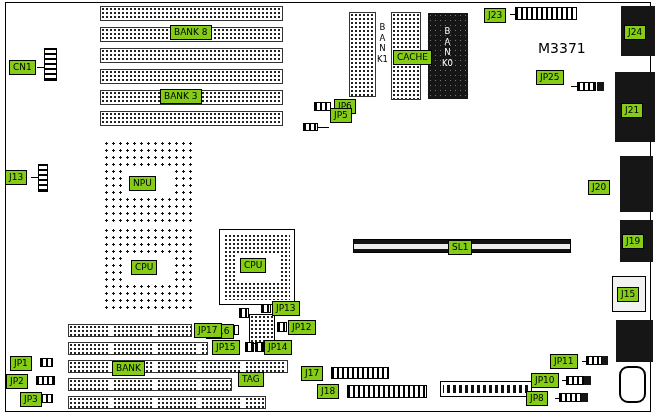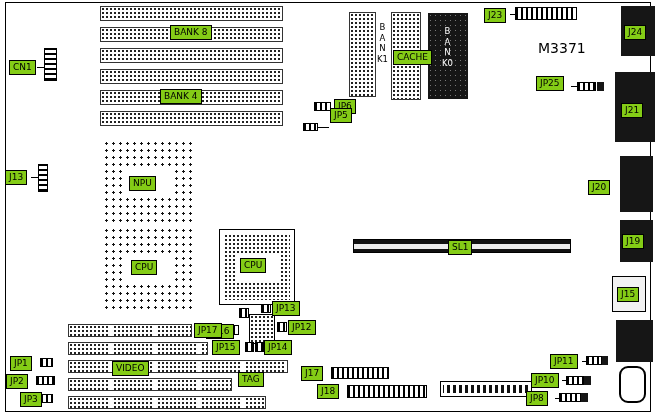--- a/index.html
+++ b/index.html
@@ -38,21 +38,21 @@
 
   <div class="abs outline" style="left:5px;top:2px;width:646px;height:410px"></div>
 
   <div class="simm" style="top:6px"></div>
   <div class="simm" style="top:27px"></div>
   <div class="simm" style="top:48px"></div>
   <div class="simm" style="top:69px"></div>
   <div class="simm" style="top:90px"></div>
   <div class="simm" style="top:111px"></div>
   <div class="lbl" style="left:170px;top:25px">BANK 8</div>
-  <div class="lbl" style="left:160px;top:89px">BANK 4</div>
+  <div class="lbl" style="left:160px;top:89px">BANK 3</div>
 
   <div class="lbl" style="left:9px;top:60px">CN1</div>
   <div class="leader" style="left:37px;top:67px;width:7px"></div>
   <div class="abs pins-v" style="left:44px;top:48px;width:13px;height:33px"></div>
 
   <div class="lbl" style="left:5px;top:170px">J13</div>
   <div class="leader" style="left:31px;top:177px;width:7px"></div>
   <div class="abs pins-v" style="left:38px;top:164px;width:10px;height:28px"></div>
 
   <div class="abs dots-coarse" style="left:103px;top:140px;width:92px;height:86px">
@@ -81,21 +81,21 @@
   <div class="abs pins-h" style="left:314px;top:102px;width:17px;height:9px"></div>
   <div class="lbl" style="left:334px;top:99px">JP6</div>
   <div class="abs pins-h" style="left:303px;top:123px;width:15px;height:8px"></div>
   <div class="leader" style="left:318px;top:127px;width:11px"></div>
   <div class="lbl" style="left:330px;top:108px">JP5</div>
 
   <div class="lbl" style="left:484px;top:8px">J23</div>
   <div class="leader" style="left:510px;top:14px;width:5px"></div>
   <div class="abs pins-h" style="left:515px;top:7px;width:62px;height:13px"></div>
   <div class="ptext" style="left:538px;top:40px">M3371</div>
-  <div class="lbl" style="left:536px;top:76px">JP25</div>
+  <div class="lbl" style="left:536px;top:70px">JP25</div>
   <div class="leader" style="left:571px;top:86px;width:6px"></div>
   <div class="abs pins-h" style="left:577px;top:82px;width:19px;height:9px"></div>
   <div class="abs dark" style="left:597px;top:82px;width:7px;height:9px"></div>
 
   <div class="abs dark" style="left:621px;top:6px;width:34px;height:50px"></div>
   <div class="lbl" style="left:624px;top:25px">J24</div>
   <div class="abs dark" style="left:615px;top:72px;width:40px;height:70px"></div>
   <div class="lbl" style="left:621px;top:103px">J21</div>
   <div class="abs dark" style="left:620px;top:156px;width:33px;height:56px"></div>
   <div class="lbl" style="left:588px;top:180px">J20</div>
@@ -107,21 +107,21 @@
   <div class="abs round-comp" style="left:619px;top:366px;width:27px;height:37px"></div>
 
   <div class="abs slot" style="left:353px;top:239px;width:218px;height:14px"></div>
   <div class="lbl" style="left:448px;top:240px">SL1</div>
 
   <div class="icrow" style="left:68px;top:324px;width:124px"></div>
   <div class="icrow" style="left:68px;top:342px;width:140px"></div>
   <div class="icrow" style="left:68px;top:360px;width:220px"></div>
   <div class="icrow" style="left:68px;top:378px;width:164px"></div>
   <div class="icrow" style="left:68px;top:396px;width:198px"></div>
-  <div class="lbl" style="left:112px;top:361px">VIDEO</div>
+  <div class="lbl" style="left:112px;top:361px">BANK</div>
   <div class="lbl" style="left:238px;top:372px">TAG</div>
 
   <div class="abs outline dots" style="left:249px;top:314px;width:26px;height:30px"></div>
   <div class="lbl" style="left:206px;top:324px">JP16</div>
   <div class="abs pins-h" style="left:239px;top:308px;width:10px;height:10px"></div>
   <div class="lbl" style="left:272px;top:301px">JP13</div>
   <div class="abs pins-h" style="left:261px;top:304px;width:10px;height:9px"></div>
   <div class="lbl" style="left:194px;top:323px">JP17</div>
   <div class="abs pins-h" style="left:227px;top:325px;width:12px;height:10px"></div>
   <div class="lbl" style="left:288px;top:320px">JP12</div>

